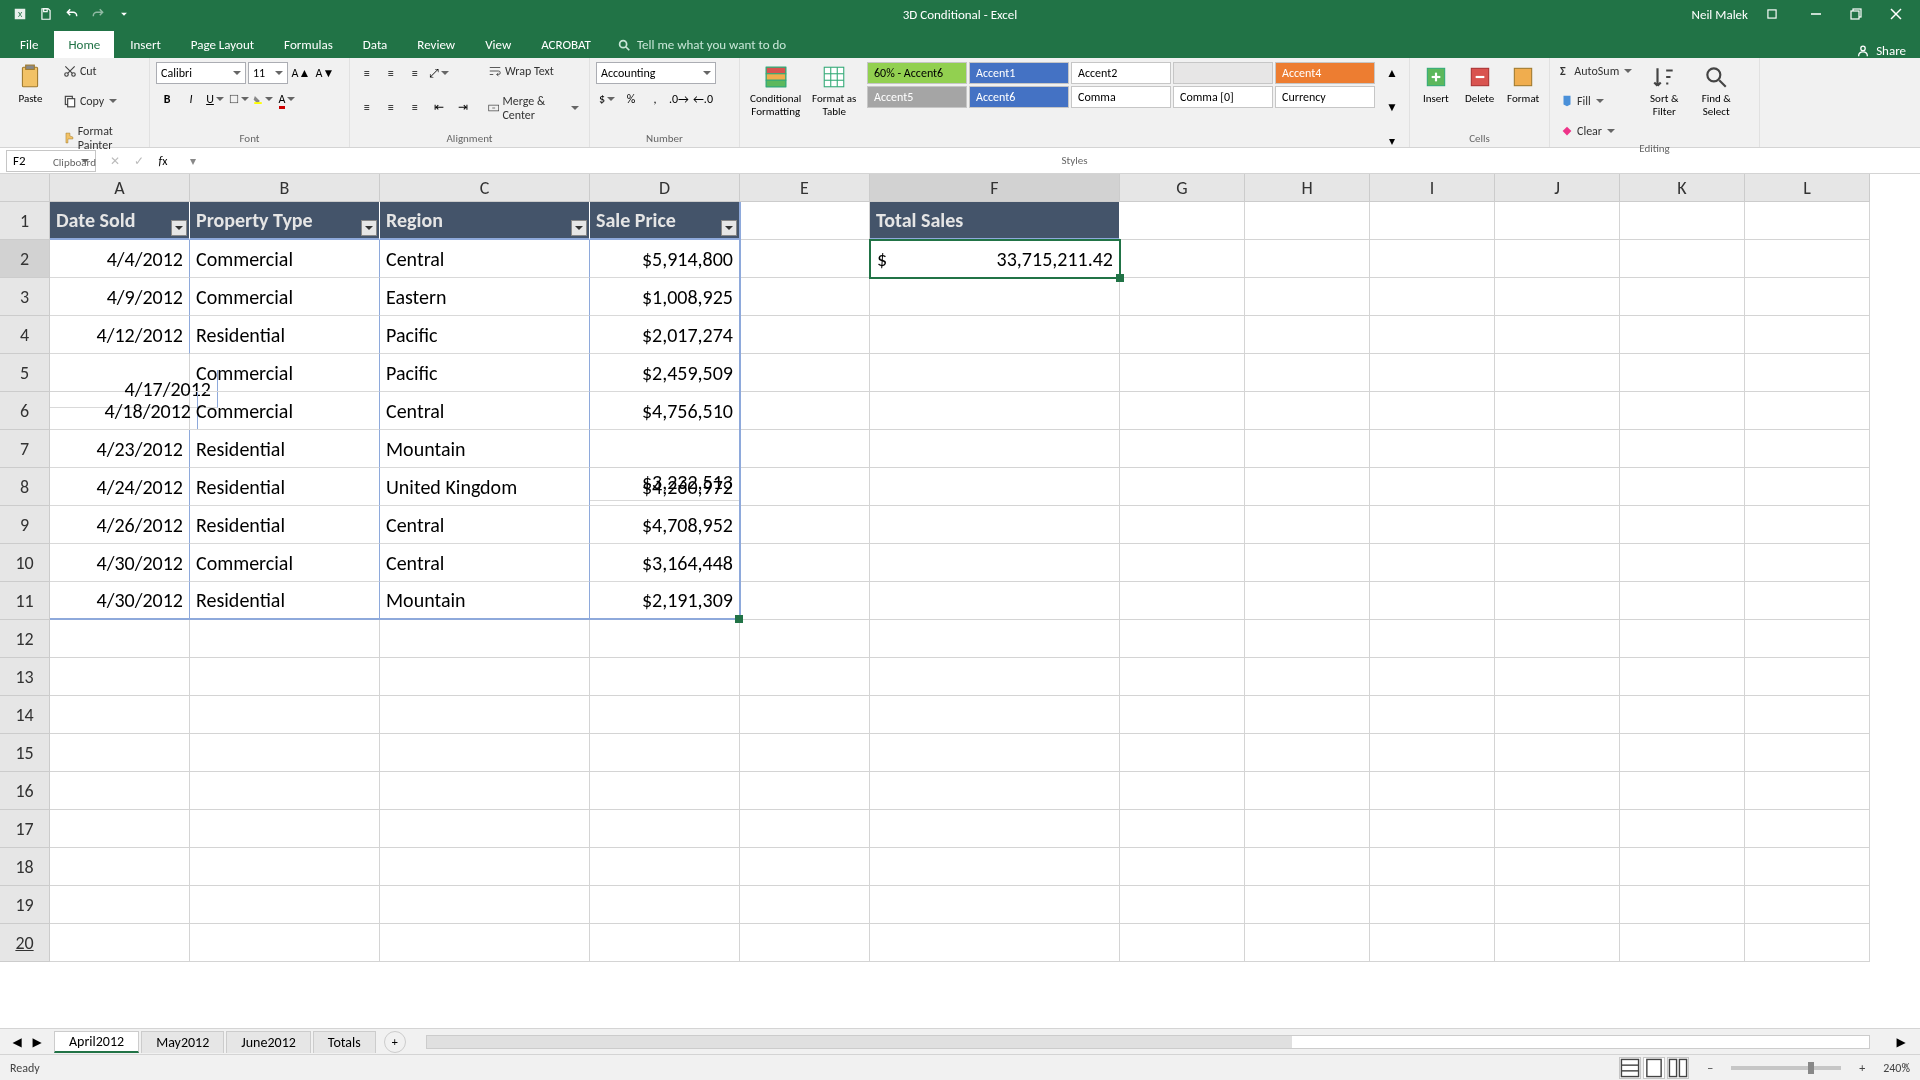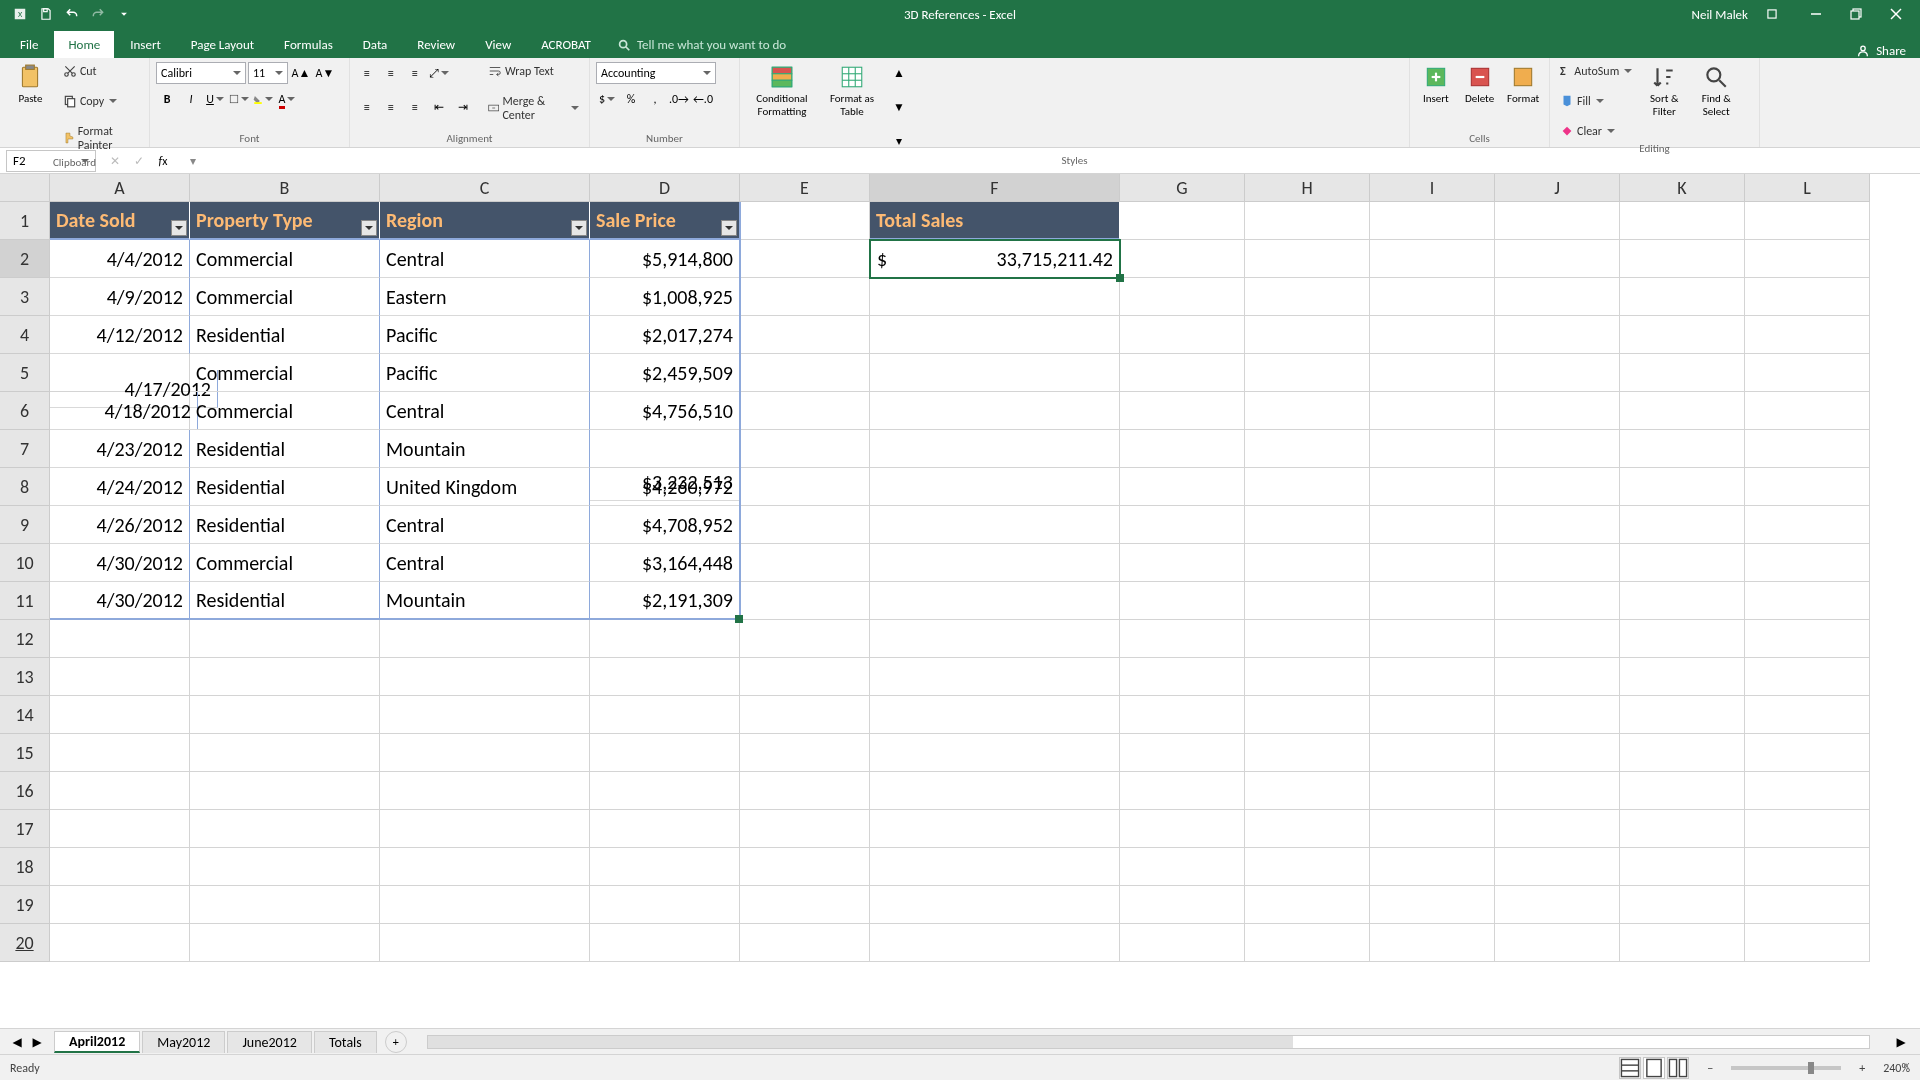--- a/index.html
+++ b/index.html
@@ -63,35 +63,35 @@
 
 
 .grid-area { position:relative; background:#fff; height: calc(1080px - 28px - 30px - 90px - 26px - 26px - 26px); overflow:hidden; }
 .select-all { position:absolute; left:0; top:0; width:50px; height:28px; background:#e6e6e6; border-right:1px solid #ccc; border-bottom:1px solid #ccc; }
 .col-head { position:absolute; top:0; height:28px; background:#e6e6e6; border-right:1px solid #ccc; border-bottom:1px solid #ccc; display:flex; align-items:center; justify-content:center; font-size:18px; color:#333; }
 .col-head.active { background:#d2d2d2; }
 .row-head { position:absolute; left:0; width:50px; height:38px; background:#e6e6e6; border-right:1px solid #ccc; border-bottom:1px solid #ccc; display:flex; align-items:center; justify-content:center; font-size:18px; color:#333; }
 .row-head.active { background:#d2d2d2; }
 
 .cell { position:absolute; border-right:1px solid #d4d4d4; border-bottom:1px solid #d4d4d4; display:flex; align-items:center; font-size:20px; padding:0 6px; color:#000; }
-.hdr-cell { background:#44546a; color:#fdba74; font-weight:600; border-right:1px solid #fff; border-bottom:2px solid #8ea9db; }
+.hdr-cell { background:#44546a; color:#e5e5e5; font-weight:600; border-right:1px solid #fff; border-bottom:2px solid #8ea9db; }
 .filter-btn { position:absolute; right:2px; bottom:2px; width:16px; height:16px; background:#e6e6e6; border:1px solid #888; display:flex; align-items:center; justify-content:center; }
 .filter-btn svg{width:8px;height:8px;}
 .sel-cell { border:2px solid #217346; background:#fff; }
 .tbl-cell { border-right:1px solid #8ea9db; border-bottom:1px solid #d9d9d9; }
 .tbl-edge-r { position:absolute; width:2px; background:#8ea9db; }
 .tbl-last   { border-bottom:2px solid #8ea9db; }
 .tbl-handle { position:absolute; width:8px; height:8px; background:#217346; }
 
 
 .sheet-bar { height:26px; background:#f1f1f1; border-top:1px solid #d4d4d4; display:flex; align-items:center; padding:0 8px; position:relative; }
 .sheet-nav { display:flex; gap:2px; margin-right:8px;}
 .sheet-nav .icon-btn{width:18px;height:18px;}
 .sheet-tab { height:22px; padding:0 14px; display:flex; align-items:center; font-size:14px; background:#e6e6e6; border:1px solid #ccc; border-bottom:none; margin-right:2px; }
-.sheet-tab.active { background:#fff; font-weight:bold; border-bottom:2px solid #217346; }
+.sheet-tab.active { background:#fff; font-weight:normal; border-bottom:2px solid #217346; }
 .add-sheet { width:22px; height:22px; border:1px solid #ccc; border-radius:50%; display:flex; align-items:center; justify-content:center; margin-left:6px; }
 .hscroll { flex:1; margin:0 20px; height:14px; border:1px solid #ccc; background:#fff; position:relative;}
 .hscroll-thumb{ position:absolute; left:0; top:0; width:60%; height:100%; background:#e0e0e0;}
 
 
 .status-bar { height:26px; background:#f1f1f1; border-top:1px solid #d4d4d4; display:flex; align-items:center; padding:0 10px; font-size:12px; color:#444; }
 .status-right { margin-left:auto; display:flex; align-items:center; gap:10px; }
 .view-btns { display:flex; gap:2px; }
 .zoom-slider { width:110px; height:4px; background:#c6c6c6; position:relative; }
 .zoom-slider::after { content:''; position:absolute; left:70%; top:-4px; width:6px; height:12px; background:#888; }
@@ -124,21 +124,21 @@
         <svg viewBox="0 0 24 24" fill="none" stroke="#fff" stroke-width="2.5">
           <path d="M15 14l5-5-5-5M20 9H10a6 6 0 00-6 6v1"></path>
         </svg>
       </div>
     <div class="qa-btn">
         <svg viewBox="0 0 24 24" fill="#fff">
           <path d="M7 10l5 5 5-5z"></path>
         </svg>
       </div>
   </div>
-  <div class="title-center">3D References - Excel</div>
+  <div class="title-center">3D Conditional - Excel</div>
   <div class="title-right">
     <span class="user-name">Neil Malek</span>
     <div class="qa-btn">
         <svg viewBox="0 0 24 24" fill="none" stroke="#fff" stroke-width="2">
           <rect x="5" y="5" width="14" height="14"></rect>
         </svg>
       </div>
     <div class="win-btns">
       <div class="win-btn">
           <svg viewBox="0 0 12 12">
@@ -341,20 +341,32 @@
       <div class="big-btn" style="width:60px">
         <svg viewBox="0 0 24 24" fill="#fff" stroke="#3a7">
             <rect x="3" y="3" width="18" height="18"></rect>
             <line x1="3" y1="9" x2="21" y2="9"></line>
             <line x1="3" y1="15" x2="21" y2="15"></line>
             <line x1="9" y1="3" x2="9" y2="21"></line>
             <line x1="15" y1="3" x2="15" y2="21"></line>
           </svg>
         <span>Format as Table</span>
       </div>
+      <div id="style-gallery" style="display:grid;grid-template-columns:repeat(5,100px);grid-auto-rows:22px;gap:2px;margin-left:4px">
+          <div class="style-swatch sw-accent6l">60% - Accent6</div>
+          <div class="style-swatch sw-accent1">Accent1</div>
+          <div class="style-swatch sw-accent2">Accent2</div>
+          <div class="style-swatch sw-accent3"></div>
+          <div class="style-swatch sw-accent4">Accent4</div>
+          <div class="style-swatch sw-accent5">Accent5</div>
+          <div class="style-swatch sw-accent6">Accent6</div>
+          <div class="style-swatch sw-comma">Comma</div>
+          <div class="style-swatch sw-comma0">Comma [0]</div>
+          <div class="style-swatch sw-curr">Currency</div>
+        </div>
       <div class="col" style="margin-left:2px">
         <div class="icon-btn">▲</div>
         <div class="icon-btn">▼</div>
         <div class="icon-btn">▾</div>
       </div>
     </div>
     <div class="group-label">Styles</div>
   </div>
 
   <div class="group" style="width:140px">

